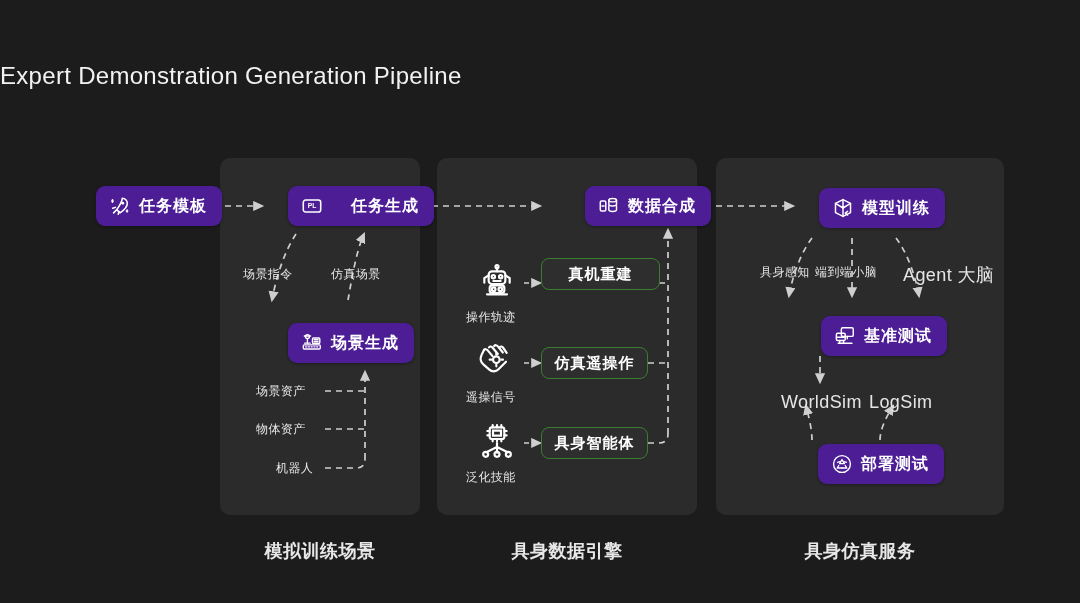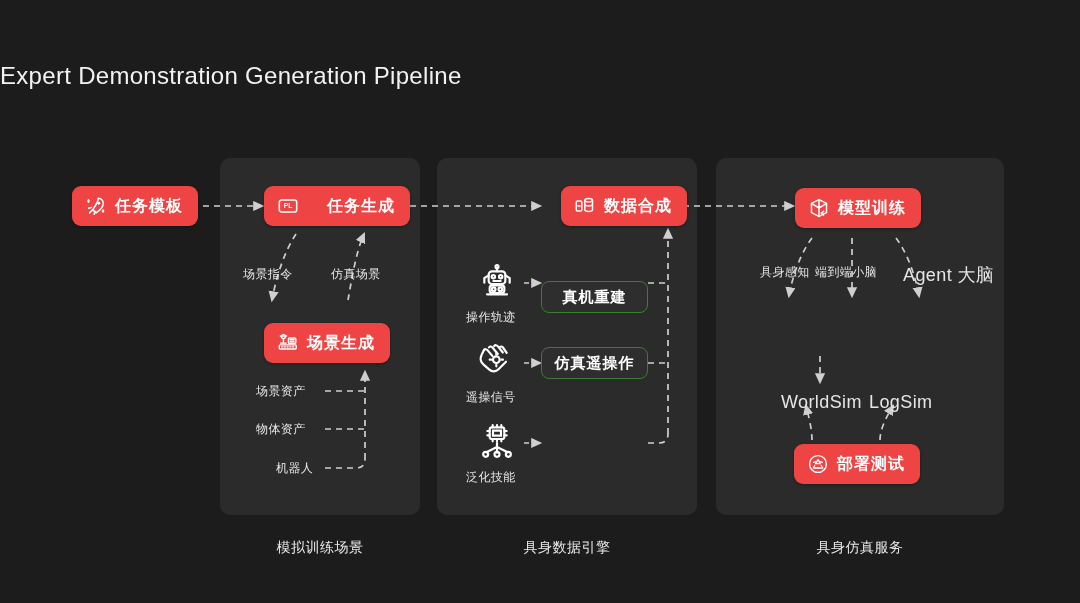--- a/index.html
+++ b/index.html
@@ -24,39 +24,41 @@
     border-radius: 10px;
     top: 158px; height: 357px;
   }
   #panel-left   { left: 220px; width: 200px; }
   #panel-middle { left: 437px; width: 260px; }
   #panel-right  { left: 716px; width: 288px; }
 
   .panel-caption {
     position: absolute; top: 539px;
     text-align: center;
-    font-size: 14px; color: #e8e8e8;
+    font-size: 18px; color: #e8e8e8;
     letter-spacing: 0.5px;
+    font-weight: bold;
   }
   #caption-left   { left: 220px; width: 200px; }
   #caption-middle { left: 437px; width: 260px; }
   #caption-right  { left: 716px; width: 288px; }
 
   
   .pill {
     position: absolute;
     display: flex; align-items: center; gap: 8px;
-    background: #ef4444;
+    background: #4c1d95;
     border-radius: 9px;
     padding: 0 15px 0 13px;
     height: 40px;
     color: #ffffff;
     font-size: 16px; font-weight: bold;
     white-space: nowrap;
     box-shadow: 0 1px 3px rgba(0,0,0,.35);
+    margin-left: 24px;
   }
   .pill .ico { width: 22px; height: 22px; flex: 0 0 22px; display: block; }
   .pill .lbl { line-height: 1; letter-spacing: 1px; }
 
   
   .obox {
     position: absolute;
     display: flex; align-items: center; justify-content: center;
     background: #2e2e2e;
     border: 1.6px solid #3c7c33;
@@ -240,43 +242,59 @@
       <path d="M7.6 5.4H6.2M7.6 8H6.2M16.4 5.4h1.4M16.4 8h1.4"></path>
       <path d="M12 12.6v2.4"></path>
       <path d="M12 15 L5.6 18.2M12 15 L18.4 18.2M12 15v3.4"></path>
       <circle cx="5.2" cy="19.4" r="1.5"></circle>
         <circle cx="12" cy="19.4" r="1.5"></circle>
         <circle cx="18.8" cy="19.4" r="1.5"></circle>
     </svg>
   </div>
   <div class="tlabel" style="left:466px; top:469px;">泛化技能</div>
 
-  <div class="obox" style="left:541px; top:281px; width:107px;">
+  <div class="obox" style="left:541px; top:258px; width:119px;">
     <span>真机重建</span>
   </div>
   <div class="obox" style="left:541px; top:347px; width:107px;">
     <span>仿真遥操作</span>
+  </div>
+  <div class="obox" style="left:541px; top:427px; width:107px;">
+    <span>具身智能体</span>
   </div>
 
   <div class="pill" style="left:795px; top:188px;">
     <span class="ico">
       <svg viewBox="0 0 24 24" fill="none" stroke="#fff" stroke-width="1.6" stroke-linecap="round" stroke-linejoin="round">
         <path d="M12 2.8 20.2 7v10L12 21.2 3.8 17V7z"></path>
         <path d="M12 2.8V12M12 12 3.8 7M12 12l8.2-5"></path>
         <path d="M12 12v9.2"></path>
         <path d="M17 15.6l-2.6 2 2.6 2"></path>
       </svg>
     </span>
     <span class="lbl">模型训练</span>
   </div>
 
   <div class="tlabel" style="left:744px; top:264px;margin-left:16px;">具身感知</div>
   <div class="tlabel" style="left:815px; top:264px;">端到端小脑</div>
   <div class="tlabel en" style="left:903px; top:263px;">Agent 大脑</div>
 
+  <div class="pill" style="left:797px; top:316px;">
+    <span class="ico">
+      <svg viewBox="0 0 24 24" fill="none" stroke="#fff" stroke-width="1.6" stroke-linecap="round" stroke-linejoin="round">
+        <rect x="8" y="3" width="13" height="9.4" rx="1.6"></rect>
+        <path d="M14.5 12.4v2.6"></path>
+        <rect x="2.6" y="9" width="9.6" height="8" rx="1.4"></rect>
+        <path d="M2.6 13.4h9.6"></path>
+        <path d="M4.6 19.8h15"></path>
+        <path d="M6.2 17v2.8M10.4 17v2.8"></path>
+      </svg>
+    </span>
+    <span class="lbl">基准测试</span>
+  </div>
 
   <div class="tlabel en" style="left:781px; top:392px;">WorldSim</div>
   <div class="tlabel en" style="left:869px; top:392px;">LogSim</div>
 
   <div class="pill" style="left:794px; top:444px;">
     <span class="ico">
       <svg viewBox="0 0 24 24" fill="none" stroke="#fff" stroke-width="1.5" stroke-linecap="round" stroke-linejoin="round">
         <circle cx="12" cy="12" r="9.2"></circle>
         <path d="M12 7.2l2.6 4.4h-5.2z"></path>
         <path d="M8.4 13.6l-1.6 2.8h5.2"></path>

